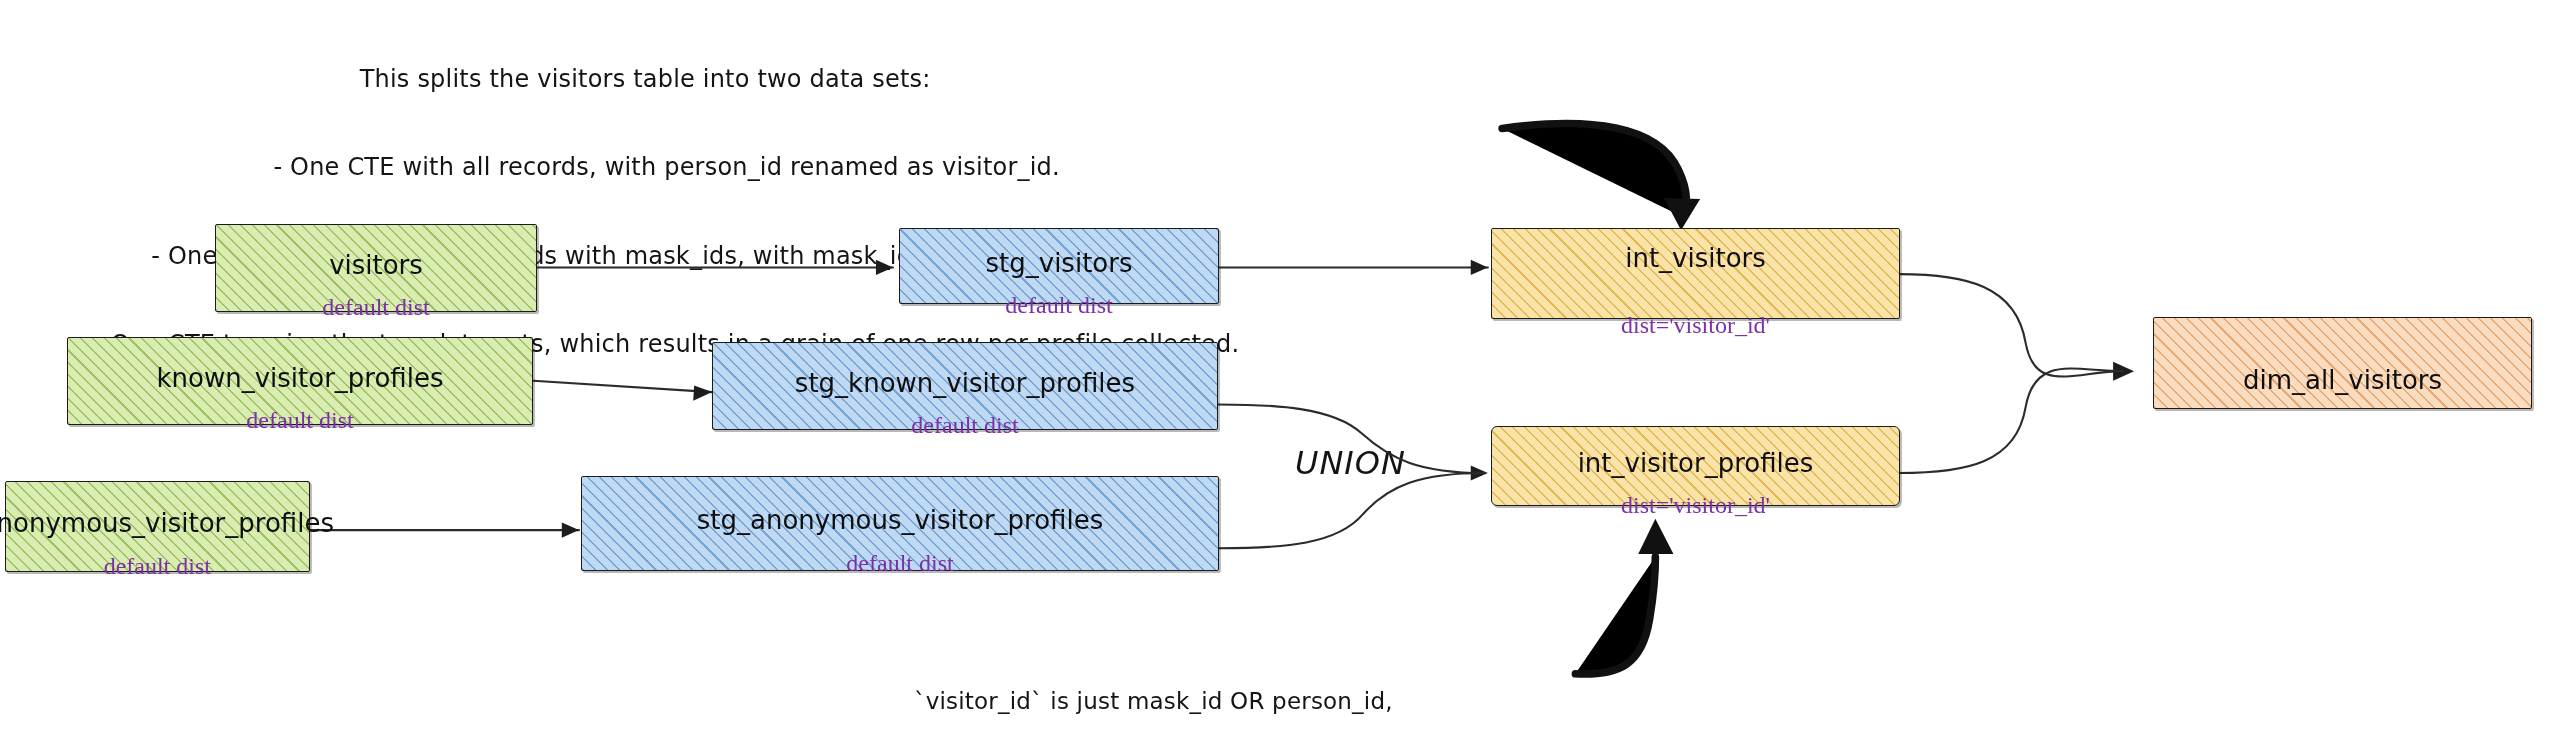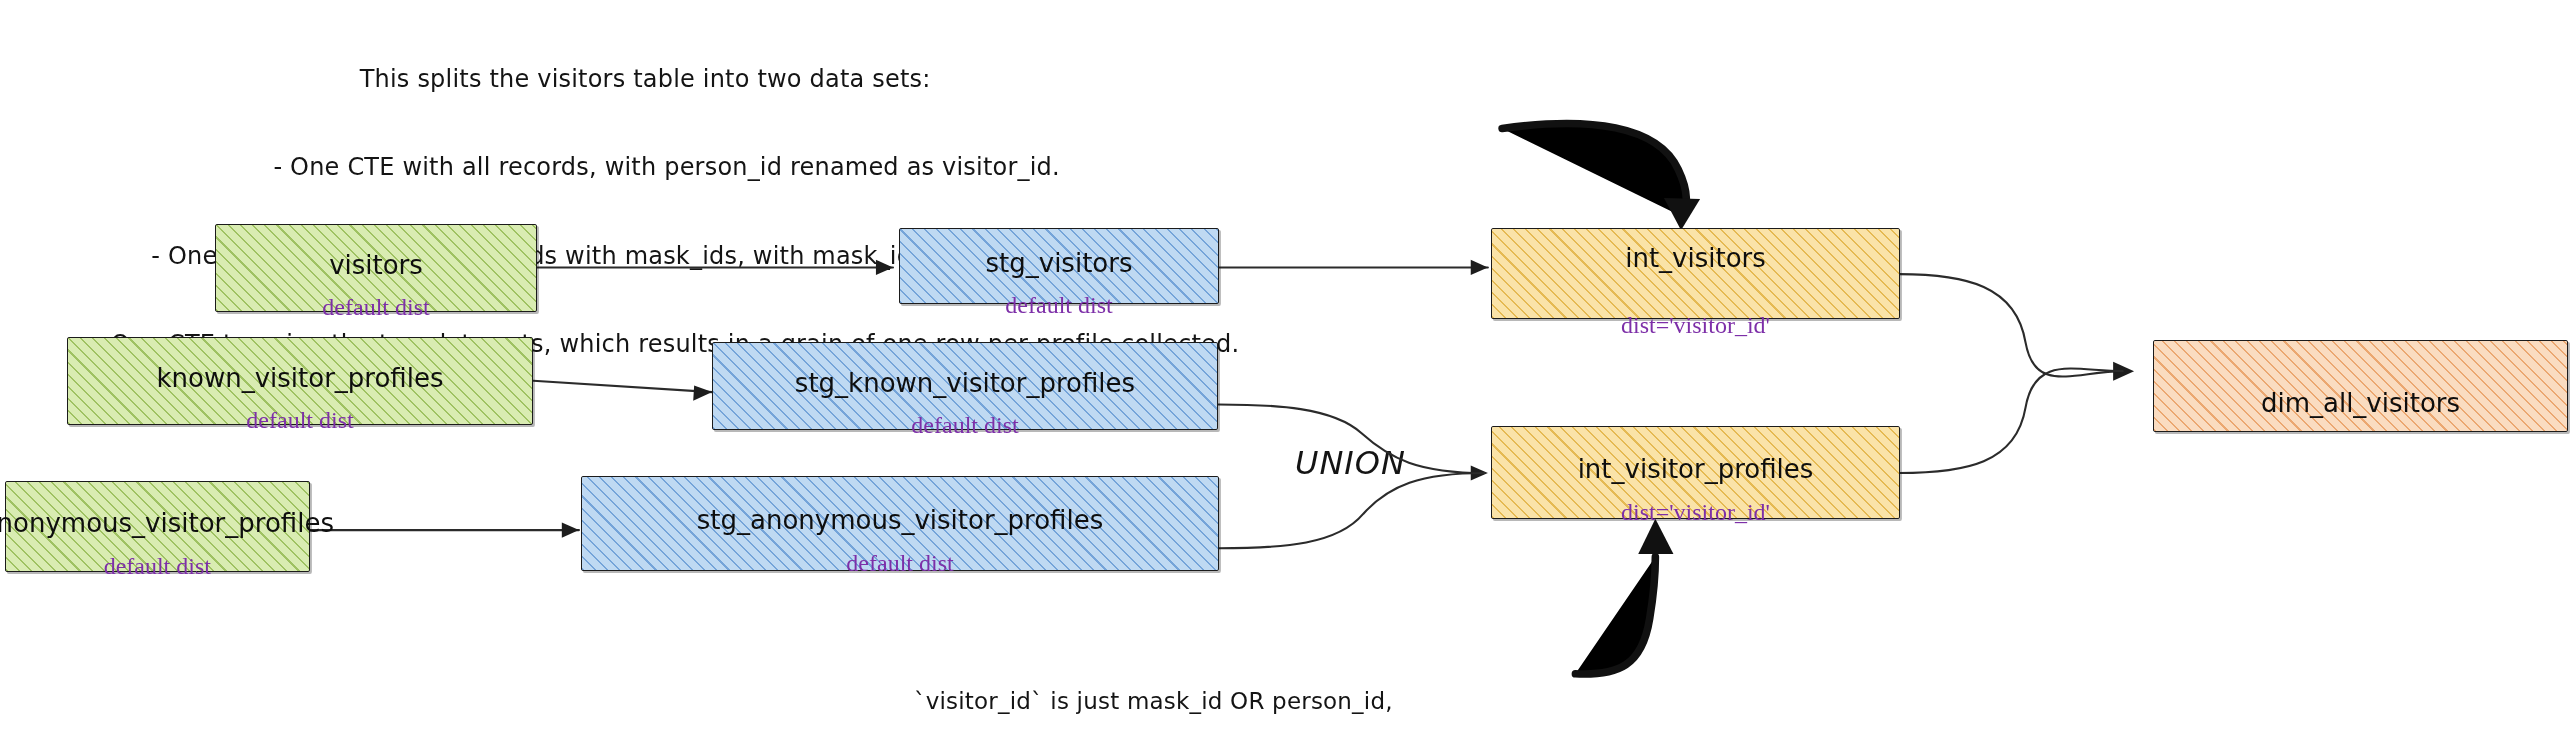--- a/index.html
+++ b/index.html
@@ -188,24 +188,24 @@
   <div class="node blue" style="left:581px;top:476px;width:638px;height:95px;text-align:right;">
     <span class="title">stg_anonymous_visitor_profiles</span>
     <span class="sub">default dist</span>
   </div>
 
   <div class="node yellow" style="left:1491px;top:228px;width:409px;height:91px;gap:24px;">
     <span class="title">int_visitors</span>
     <span class="sub">dist='visitor_id'</span>
   </div>
 
-  <div class="node yellow" style="left:1491px;top:426px;width:409px;height:93px;">
+  <div class="node yellow" style="left:1491px;top:426px;width:409px;height:80px;border-radius:6px;">
     <span class="title">int_visitor_profiles</span>
     <span class="sub">dist='visitor_id'</span>
   </div>
 
-  <div class="node orange single" style="left:2153px;top:340px;width:415px;height:92px;text-align:center;">
+  <div class="node orange single" style="left:2153px;top:317px;width:379px;height:92px;text-align:center;">
     <span class="title">dim_all_visitors</span>
 
   </div>
 
 </div>
 
 
 </body></html>

